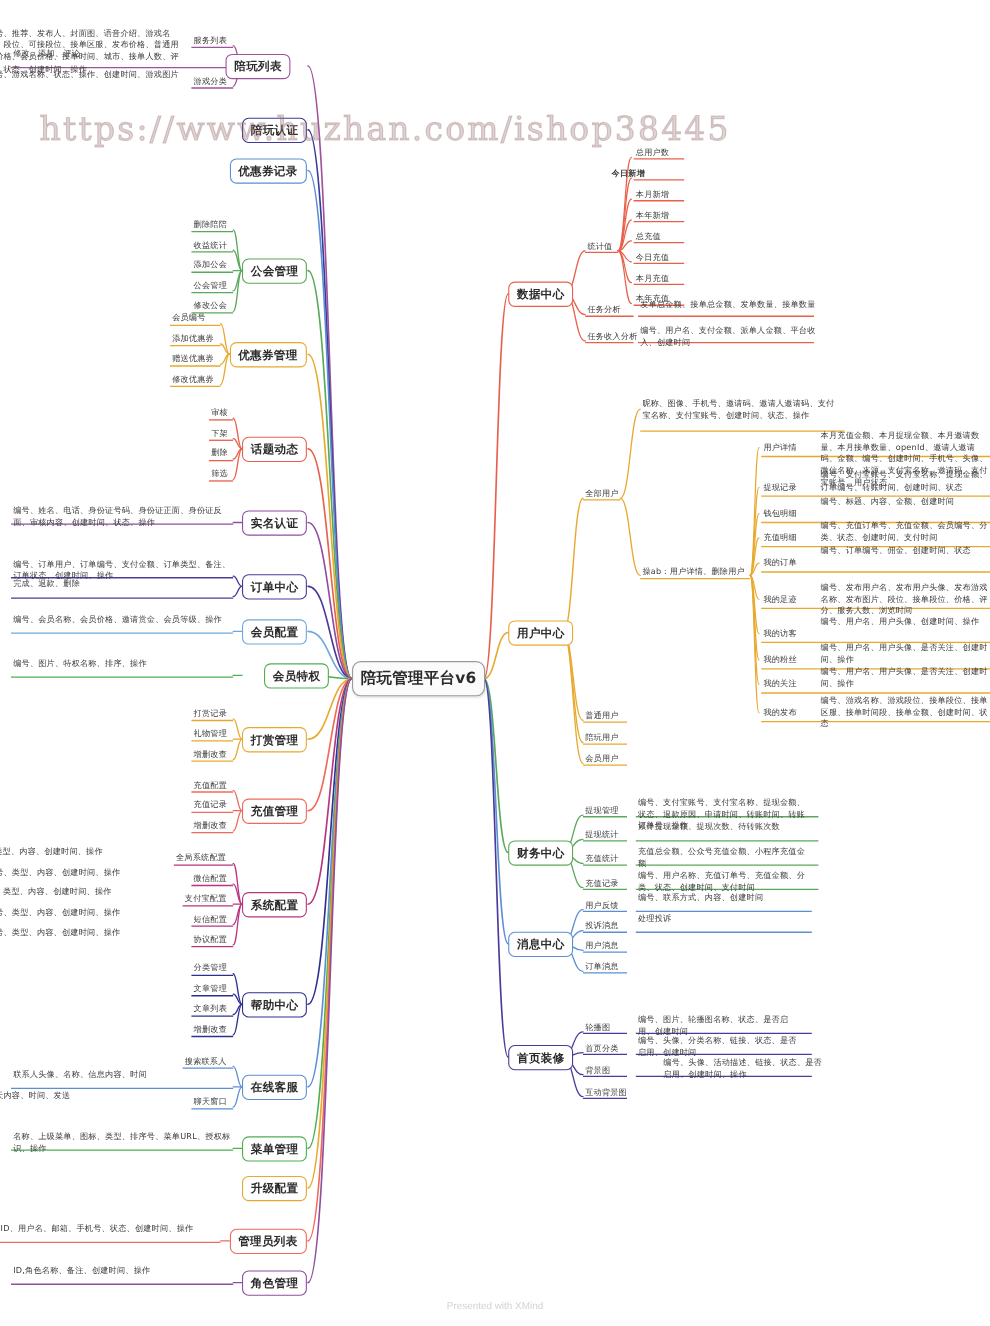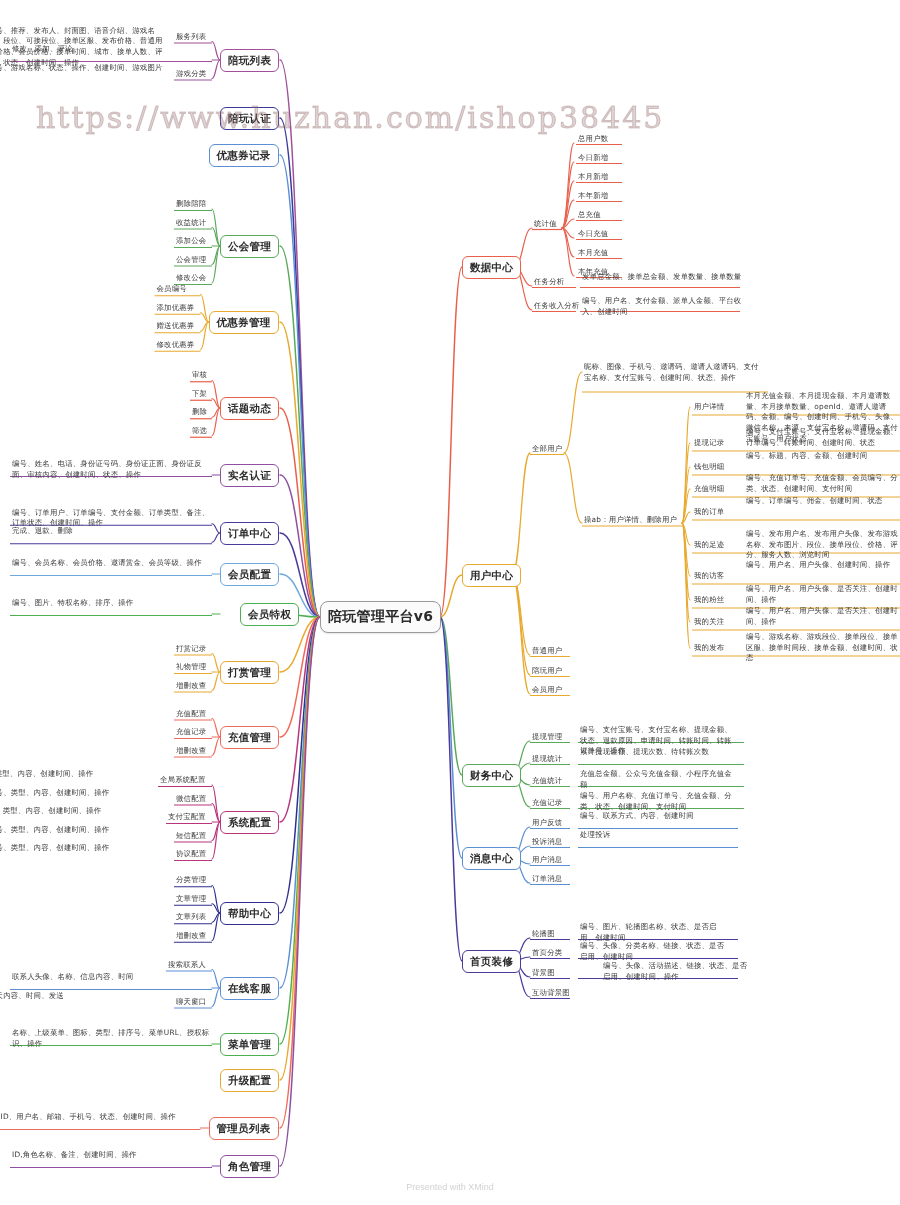--- a/index.html
+++ b/index.html
@@ -241,21 +241,21 @@
       <path d="M 530 958.5 L 570 958.5" stroke="#4b3a9a" fill="none" stroke-width="1.2"></path>
       <path d="M 578 958.5 L 738 958.5" stroke="#4b3a9a" fill="none" stroke-width="1.2"></path>
       <path d="M 512 961 C 521 961, 521 977, 530 977" stroke="#4b3a9a" fill="none" stroke-width="1.2" stroke-linecap="round"></path>
       <path d="M 530 978.5 L 570 978.5" stroke="#4b3a9a" fill="none" stroke-width="1.2"></path>
       <path d="M 578 978.5 L 738 978.5" stroke="#4b3a9a" fill="none" stroke-width="1.2"></path>
       <path d="M 512 961 C 521 961, 521 997, 530 997" stroke="#4b3a9a" fill="none" stroke-width="1.2" stroke-linecap="round"></path>
       <path d="M 530 998.5 L 570 998.5" stroke="#4b3a9a" fill="none" stroke-width="1.2"></path>
     </svg>
   <div id="nodes">
       <div class="node root" style="left: 320px; top: 601px; border-color: rgb(154, 154, 154);">陪玩管理平台v6</div>
-      <div class="node" style="left: 220px; top: 49px; border-color: rgb(160, 81, 154); font-family: Liberation Serif, serif;">陪玩列表</div>
+      <div class="node" style="left: 205px; top: 49px; border-color: rgb(160, 81, 154); font-family: Liberation Serif, serif;">陪玩列表</div>
       <div class="lbl" style="left: 176px; top: 31.5px;">服务列表</div>
       <div class="lbl wrap" style="left: -12px; top: 25.5px; width: 180px;">编号、推荐、发布人、封面图、语音介绍、游戏名称、段位、可接段位、接单区服、发布价格、普通用户价格、会员价格、接单时间、城市、接单人数、评分、状态、创建时间、操作</div>
       <div class="lbl wrap" style="left: 12px; top: 44px; width: 200px;">修改、添加、评论</div>
       <div class="lbl" style="left: 176px; top: 68.5px;">游戏分类</div>
       <div class="lbl wrap" style="left: -12px; top: 62.5px; width: 180px;">编号、游戏名称、状态、操作、创建时间、游戏图片</div>
       <div class="node" style="left: 220px; top: 107px; border-color: rgb(58, 58, 154);">陪玩认证</div>
       <div class="node" style="left: 208.5px; top: 144px; border-color: rgb(91, 143, 212);">优惠券记录</div>
       <div class="node" style="left: 220px; top: 235px; border-color: rgb(90, 168, 90);">公会管理</div>
       <div class="lbl" style="left: 176px; top: 199px;">删除陪陪</div>
       <div class="lbl" style="left: 176px; top: 217.5px;">收益统计</div>
@@ -313,21 +313,21 @@
       <div class="node" style="left: 220px; top: 1033px; border-color: rgb(76, 175, 80);">菜单管理</div>
       <div class="lbl wrap" style="left: 12px; top: 1028px; width: 200px;">名称、上级菜单、图标、类型、排序号、菜单URL、授权标识、操作</div>
       <div class="node" style="left: 220px; top: 1069px; border-color: rgb(232, 169, 46);">升级配置</div>
       <div class="node" style="left: 208.5px; top: 1117px; border-color: rgb(240, 106, 90);">管理员列表</div>
       <div class="lbl wrap" style="left: 0.5px; top: 1112px; width: 200px;">ID、用户名、邮箱、手机号、状态、创建时间、操作</div>
       <div class="node" style="left: 220px; top: 1155px; border-color: rgb(142, 79, 160);">角色管理</div>
       <div class="lbl wrap" style="left: 12px; top: 1150px; width: 200px;">ID,角色名称、备注、创建时间、操作</div>
       <div class="node" style="left: 462px; top: 256px; border-color: rgb(232, 96, 76);">数据中心</div>
       <div class="lbl" style="left: 534px; top: 219px;">统计值</div>
       <div class="lbl" style="left: 578px; top: 134px;">总用户数</div>
-      <div class="lbl" style="left: 578px; top: 153px;">今日新增</div>
+      <div class="lbl" style="left: 556px; top: 153px; font-weight: bold;">今日新增</div>
       <div class="lbl" style="left: 578px; top: 172px;">本月新增</div>
       <div class="lbl" style="left: 578px; top: 191px;">本年新增</div>
       <div class="lbl" style="left: 578px; top: 210px;">总充值</div>
       <div class="lbl" style="left: 578px; top: 229px;">今日充值</div>
       <div class="lbl" style="left: 578px; top: 248px;">本月充值</div>
       <div class="lbl" style="left: 578px; top: 267px;">本年充值</div>
       <div class="lbl" style="left: 534px; top: 277px;">任务分析</div>
       <div class="lbl wrap" style="left: 582px; top: 272px; width: 160px;">发单总金额、接单总金额、发单数量、接单数量</div>
       <div class="lbl" style="left: 534px; top: 301px;">任务收入分析</div>
       <div class="lbl wrap" style="left: 582px; top: 296px; width: 160px;">编号、用户名、支付金额、派单人金额、平台收入、创建时间</div>

